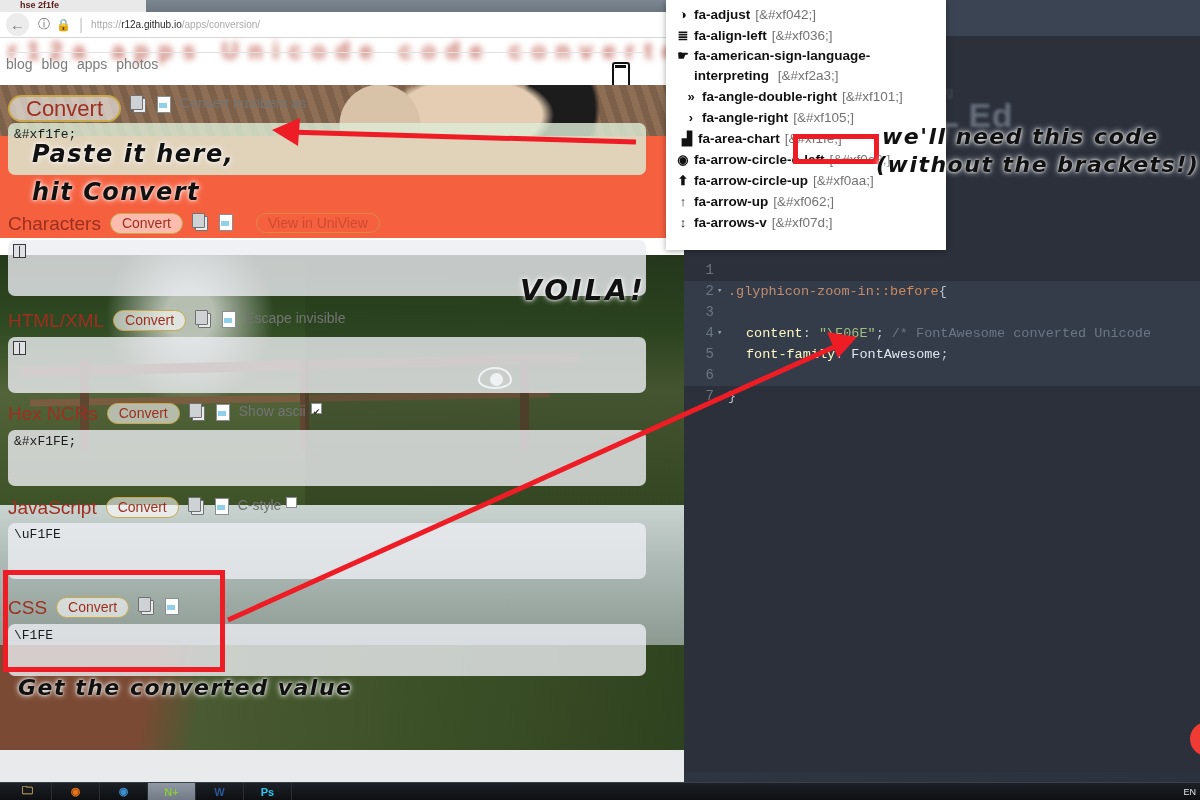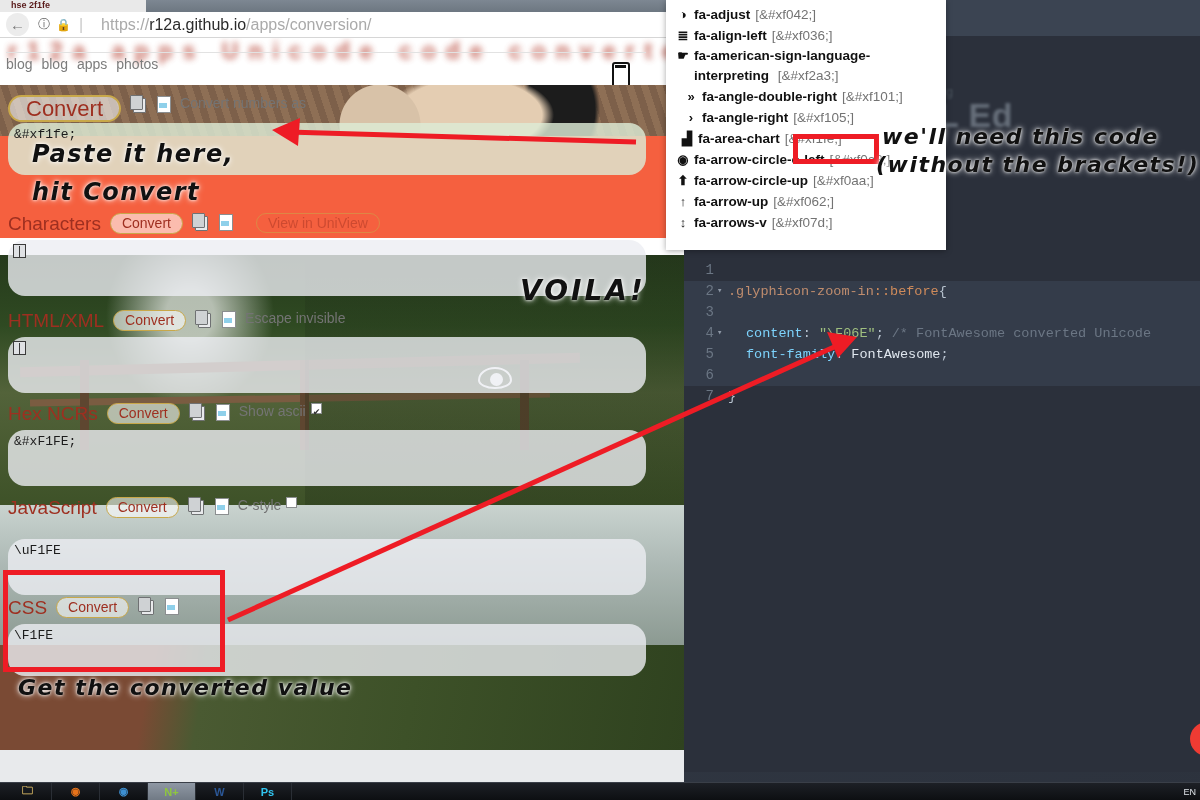--- a/index.html
+++ b/index.html
@@ -56,56 +56,56 @@
     color: #6b7684; font-size: 14px; font-family: "Liberation Mono", monospace;
   }
   .fold { position: absolute; left: 33px; top: 0; color: #8d97a5; font-size: 9px; }
   .code-text { position: absolute; left: 44px; top: 0; white-space: pre; }
   .code-row.hl .code-text,
   .code-row.hl { background: #343c4a; }
   .code-row.hl { width: 516px; }
   .tk-sel   { color: #c08d6e; }
   .tk-pseudo{ color: #cf8b5b; }
   .tk-brace { color: #b8c3cf; }
-  .tk-prop  { color: #7dd3fc; }
+  .tk-prop  { color: #fef9c3; }
   .tk-colon { color: #b8c3cf; }
   .tk-str   { color: #9fbf7f; }
   .tk-val   { color: #dfe6ee; }
   .tk-cmt   { color: #6b7684; }
 
   
   .browser {
     position: absolute; left: 0; top: 0; width: 684px; height: 782px;
     overflow: hidden; background: #fff;
   }
   .tabstrip {
     position: absolute; left: 0; top: 0; width: 684px; height: 12px;
     background: linear-gradient(#7d8792,#6d7781);
   }
   .tab-sliver {
     position: absolute; left: 0; top: 0; width: 146px; height: 12px;
     background: #e9e9e9;
     font-size: 9px; color: #5a1b1b; overflow: hidden;
-    padding-left: 11px; line-height: 11px; font-weight: bold;
+    padding-left: 20px; line-height: 11px; font-weight: bold;
   }
   .urlbar {
     position: absolute; left: 0; top: 12px; width: 684px; height: 26px;
     background: #fff; border-bottom: 1px solid #d6d6d6;
     display: flex; align-items: center;
   }
   .nav-back {
     width: 23px; height: 23px; border-radius: 50%;
     background: #ececec; margin-left: 6px;
     display: flex; align-items: center; justify-content: center;
     color: #7a7a7a; font-size: 15px;
   }
   .info-ic { margin-left: 9px; color: #666; font-size: 12px; }
   .lock-ic { margin-left: 6px; color: #1aa31a; font-size: 12px; }
   .url-sep { margin-left: 8px; color: #c9c9c9; }
-  .url-text { margin-left: 18px; font-size: 16px; color: #aaa; }
+  .url-text { margin-left: 8px; font-size: 10px; color: #aaa; }
   .url-text .host { color: #2b2b2b; }
 
   .site-top {
     position: absolute; left: 0; top: 38px; width: 684px; height: 47px;
     background: #fff; overflow: hidden;
   }
   .site-logo-blur {
     position: absolute; left: 8px; top: 0px;
     font-size: 23px; font-weight: bold; color: #b94a3c;
     filter: blur(3.4px); opacity: .85; white-space: nowrap;
@@ -195,21 +195,21 @@
   }
   .ic-file:after {
     content:""; position:absolute; left:4px; top:8px; width:8px; height:5px; background:#8fd0ea;
   }
   .conv-note { color: #747474; font-size: 14px; white-space: nowrap; }
   .pill-link {
     border:1px solid rgba(200,168,74,.55); border-radius:12px; color: rgba(158,47,32,.45);
     padding: 1px 11px; font-size: 14px; margin-left: 14px; white-space: nowrap;
   }
   .conv-box {
-    background: rgba(236,238,243,.80); border-radius: 17px;
+    background: rgba(236,238,243,.80); border-radius: 7px;
     font-family: "Liberation Mono", monospace; font-size: 13px; color: #1c1c1c;
     padding: 4px 6px; position: relative;
   }
   .conv-box.green { background: rgba(221,236,214,.82); }
   .box-ic {
     position:absolute; left: 5px; top: 4px; width: 13px; height: 14px;
     border: 1.4px solid #3a3a3a; background:#dfe1e4; font-size: 7px;
   }
   .box-ic:after { content:""; position:absolute; left:5px; top:1px; width:1.4px; height:11px; background:#3a3a3a; }
   .box-val { padding-left: 0px; }
@@ -409,21 +409,21 @@
 
     <div class="conv" style="top:497px;width:650px">
       <div class="conv-head">
         <span class="conv-title">JavaScript</span>
         <div class="btn-convert">Convert</div>
         <span class="ic ic-copy"></span>
         <span class="ic ic-file"></span>
         <span class="conv-note">C-style</span>
         <span class="ckbox"></span>
       </div>
-      <div class="conv-box" style="width:638px;height:56px;margin-top:16px">
+      <div class="conv-box" style="width:638px;height:56px;margin-top:0">
         <span class="box-val">\uF1FE</span>
       </div>
     </div>
 
     <div class="conv" style="top:597px;width:650px">
       <div class="conv-head">
         <span class="conv-title">CSS</span>
         <div class="btn-convert">Convert</div>
         <span class="ic ic-copy"></span>
         <span class="ic ic-file"></span>

